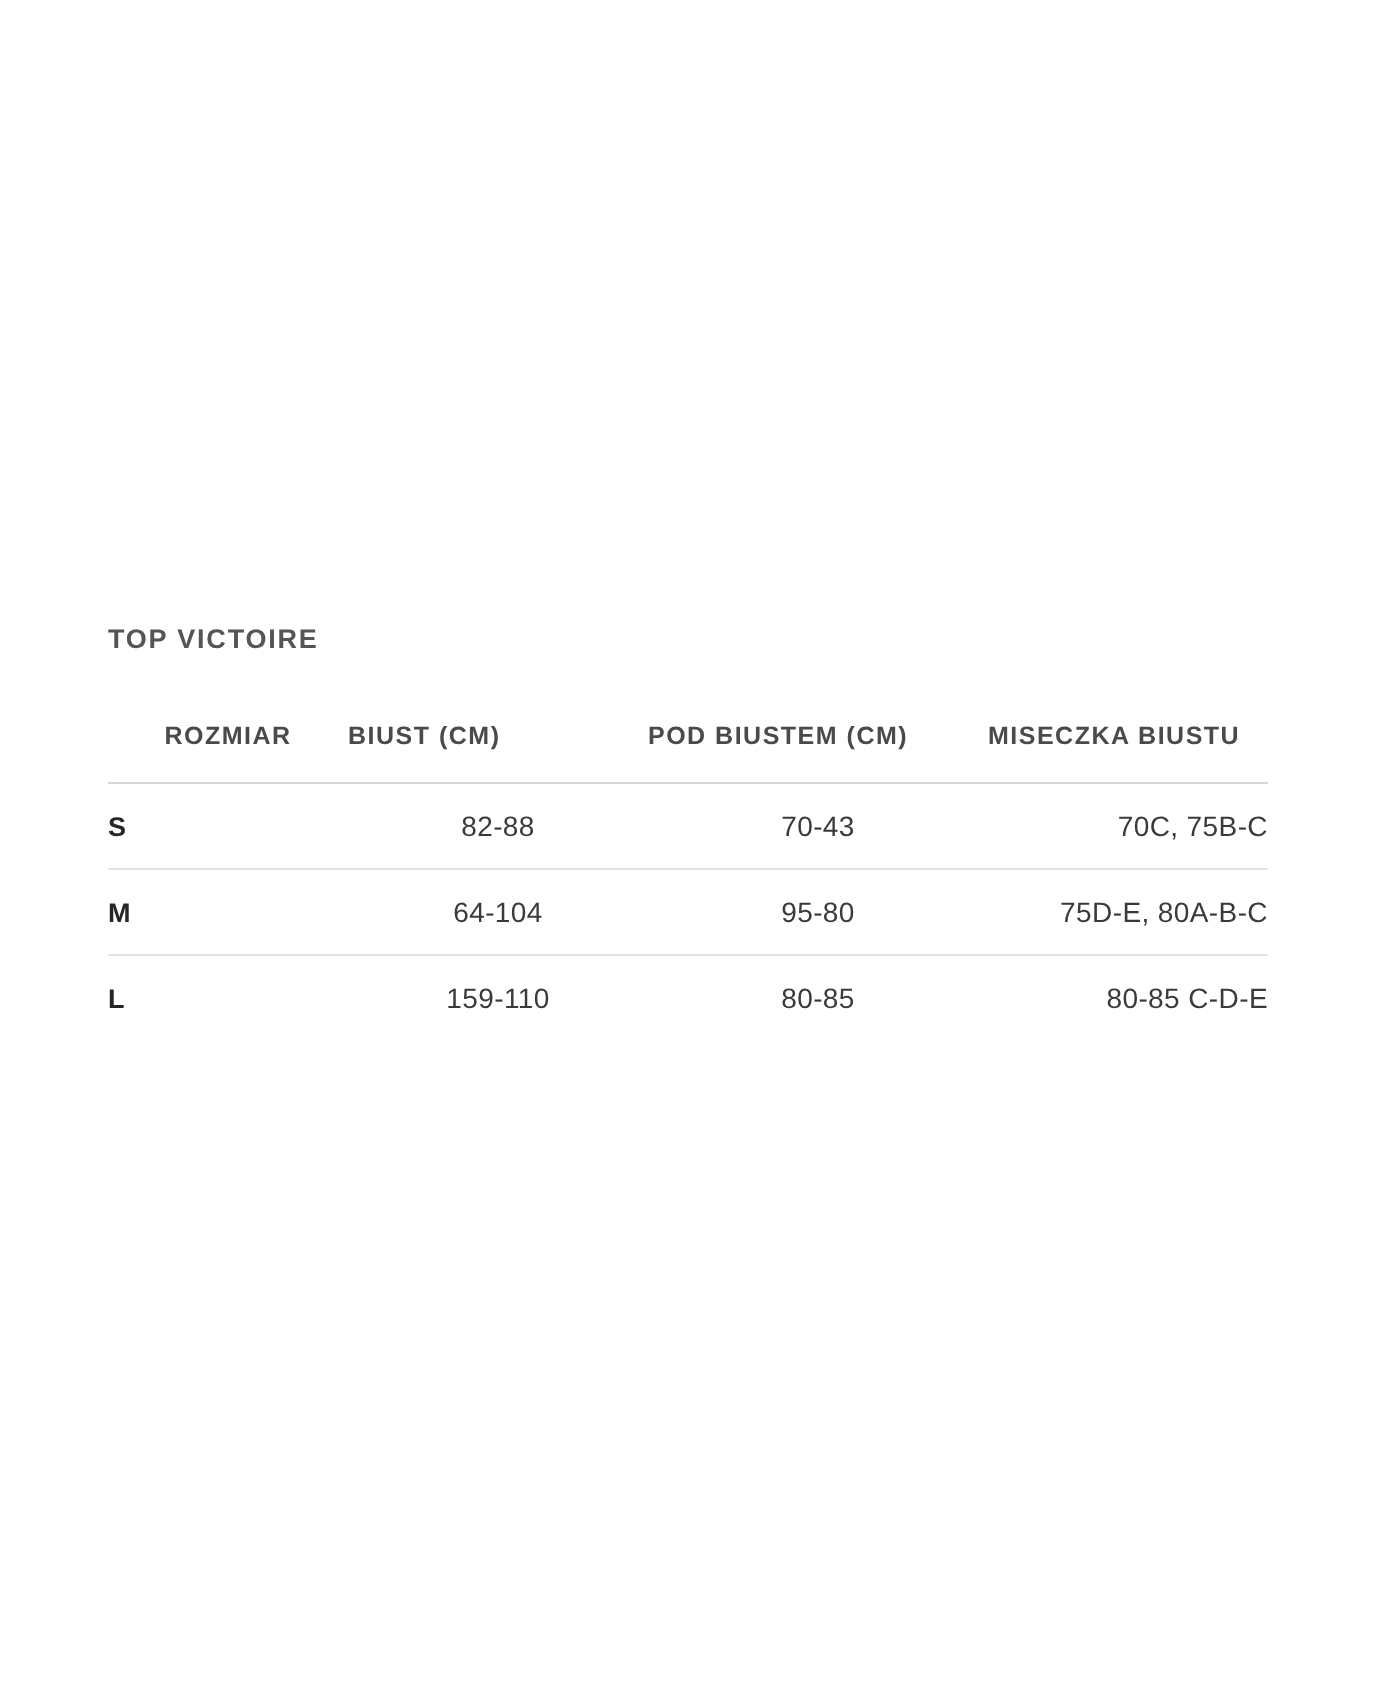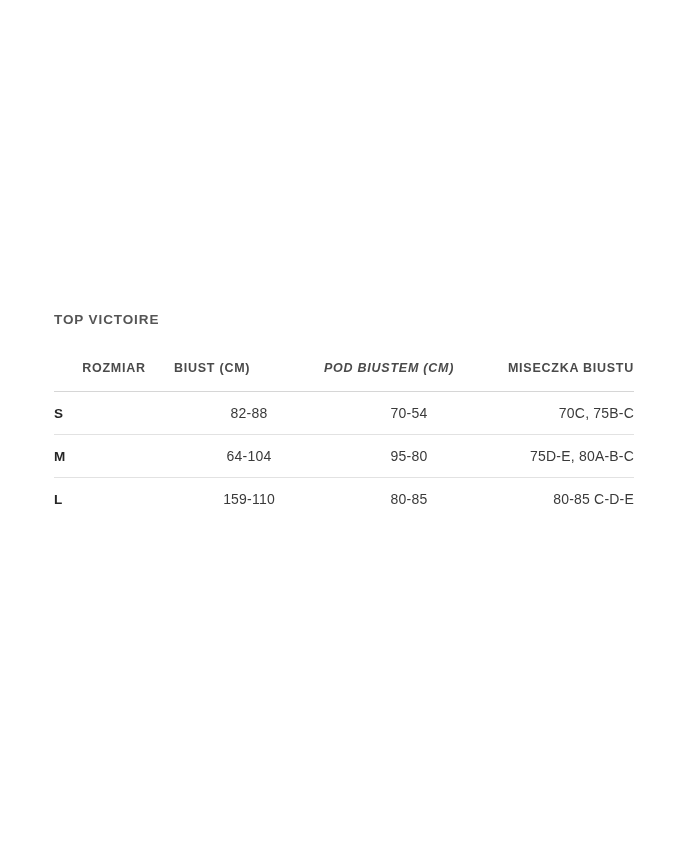--- a/index.html
+++ b/index.html
@@ -50,22 +50,22 @@
     padding: 0 0 16px 0;
     text-align: left;
     vertical-align: bottom;
     border-bottom: 1px solid #d6d6d6;
   }
   table.size-table th.col-size {
     text-align: center;
     width: 120px;
   }
   table.size-table th.col-bust { width: 150px; }
-  table.size-table th.col-under { width: 170px; font-style: italic; }
-  table.size-table th.col-cup { text-align: right; }
+  table.size-table th.col-under { width: 170px; }
+  table.size-table th.col-cup { }
 
   table.size-table td {
     font-size: 14px;
     color: #3a3a3a;
     padding: 13px 0 13px 0;
     text-align: center;
     border-bottom: 1px solid #e2e2e2;
     letter-spacing: 0.2px;
   }
   table.size-table tr:last-child td {
@@ -95,21 +95,21 @@
           <th class="col-size">ROZMIAR</th>
           <th class="col-bust">BIUST (CM)</th>
           <th class="col-under">POD BIUSTEM (CM)</th>
           <th class="col-cup">MISECZKA BIUSTU</th>
         </tr>
       </thead>
       <tbody>
         <tr>
           <td class="col-size">S</td>
           <td>82-88</td>
-          <td>70-54</td>
+          <td>70-43</td>
           <td class="col-cup">70C, 75B-C</td>
         </tr>
         <tr>
           <td class="col-size">M</td>
           <td>64-104</td>
           <td>95-80</td>
           <td class="col-cup">75D-E, 80A-B-C</td>
         </tr>
         <tr>
           <td class="col-size">L</td>

